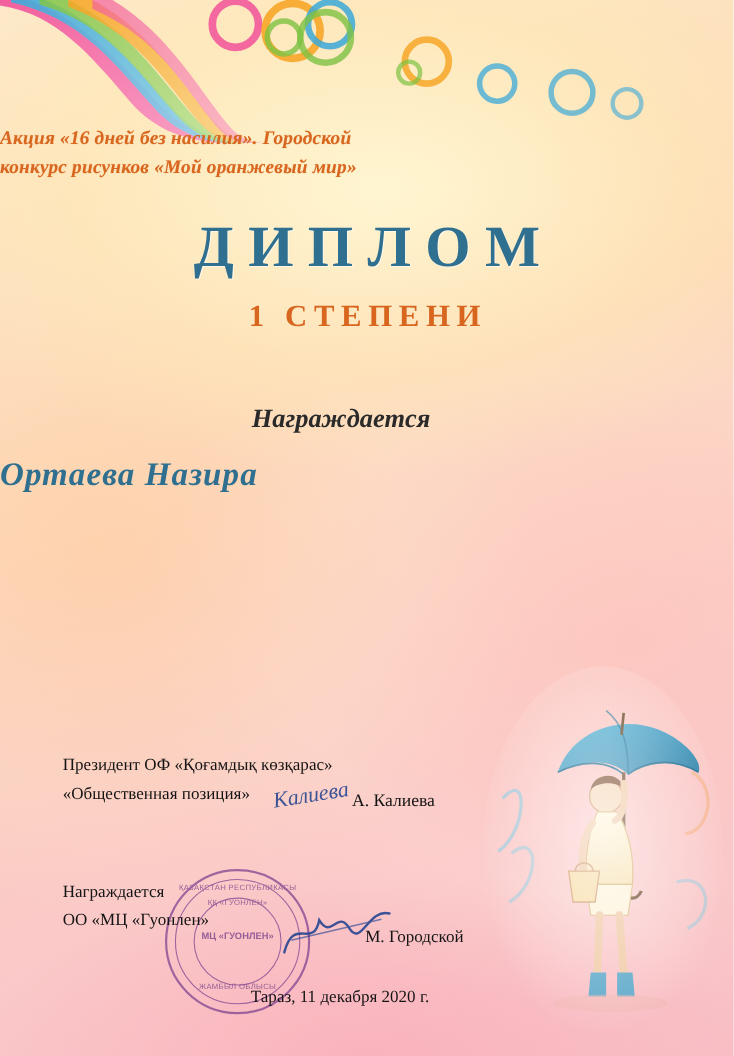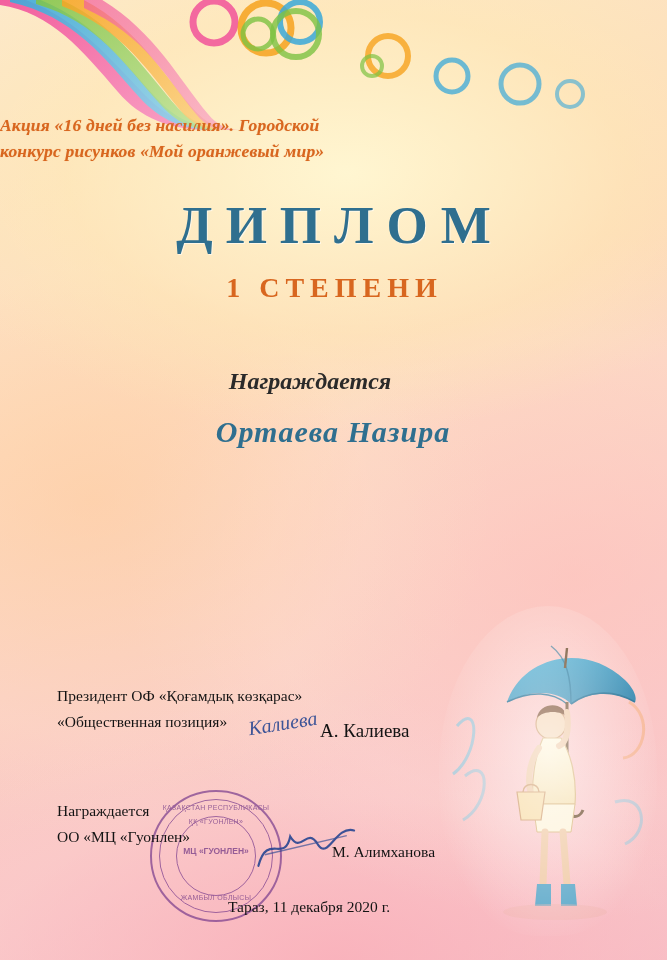--- a/index.html
+++ b/index.html
@@ -84,21 +84,21 @@
     font-family: "Liberation Serif", serif;
     font-style: italic;
     font-weight: bold;
     font-size: 24px;
     padding-left: 20px;
   }
   .recipient {
     position: absolute;
     left: 0; top: 415px;
     width: 666px;
-    text-align: center;
+    text-align: left;
     color: #2f6f8f;
     font-family: "Liberation Serif", serif;
     font-style: italic;
     font-weight: bold;
     font-size: 30px;
     letter-spacing: 1px;
   }
 
   .body-text {
     position: absolute;
@@ -119,21 +119,21 @@
     font-family: "Liberation Serif", serif;
     font-size: 15.5px;
     line-height: 26px;
   }
   .sig1 { left: 57px; top: 683px; width: 420px; }
   .sig2 { left: 57px; top: 798px; width: 420px; }
 
   .sig-row { display: block; white-space: nowrap; }
   .sig-name-1 {
     position: absolute; left: 320px; top: 720px;
-    color: #141414; font-size: 19px;
+    color: #141414; font-size: 16px;
     font-family: "Liberation Serif", serif;
     text-align: center;
   }
   .sig-name-2 {
     position: absolute; left: 332px; top: 843px;
     color: #141414; font-size: 15.5px;
     font-family: "Liberation Serif", serif;
   }
   .date-line {
     position: absolute; left: 228px; top: 898px;
@@ -287,21 +287,21 @@
   <div class="sig sig2">
     <span class="sig-row">Награждается</span>
     <span class="sig-row">ОО «МЦ «Гуонлен»</span>
   </div>
   <div class="handwrite" id="hw2">
     <svg width="110" height="46" viewBox="0 0 110 46" xmlns="http://www.w3.org/2000/svg">
       <path d="M4,38 C18,6 30,40 40,14 C48,34 58,6 66,26 C74,44 86,10 104,18" fill="none" stroke="#1c3f8f" stroke-width="2.2" stroke-linecap="round"></path>
       <path d="M12,28 L96,22" fill="none" stroke="#1c3f8f" stroke-width="1.4" opacity="0.7"></path>
     </svg>
   </div>
-  <div class="sig-name-2">М. Алимханова</div>
+  <div class="sig-name-2">М. Городской</div>
 
   <div class="date-line">Тараз, 11 декабря  2020  г.</div>
 
   <div class="illus">
     <div class="illus-bg"></div>
     <svg width="218" height="330" viewBox="0 0 218 330" xmlns="http://www.w3.org/2000/svg">
       <defs>
         <linearGradient id="umb" x1="0" y1="0" x2="1" y2="1">
           <stop offset="0%" stop-color="#58b6d8"></stop>
           <stop offset="100%" stop-color="#2a7fa8"></stop>

